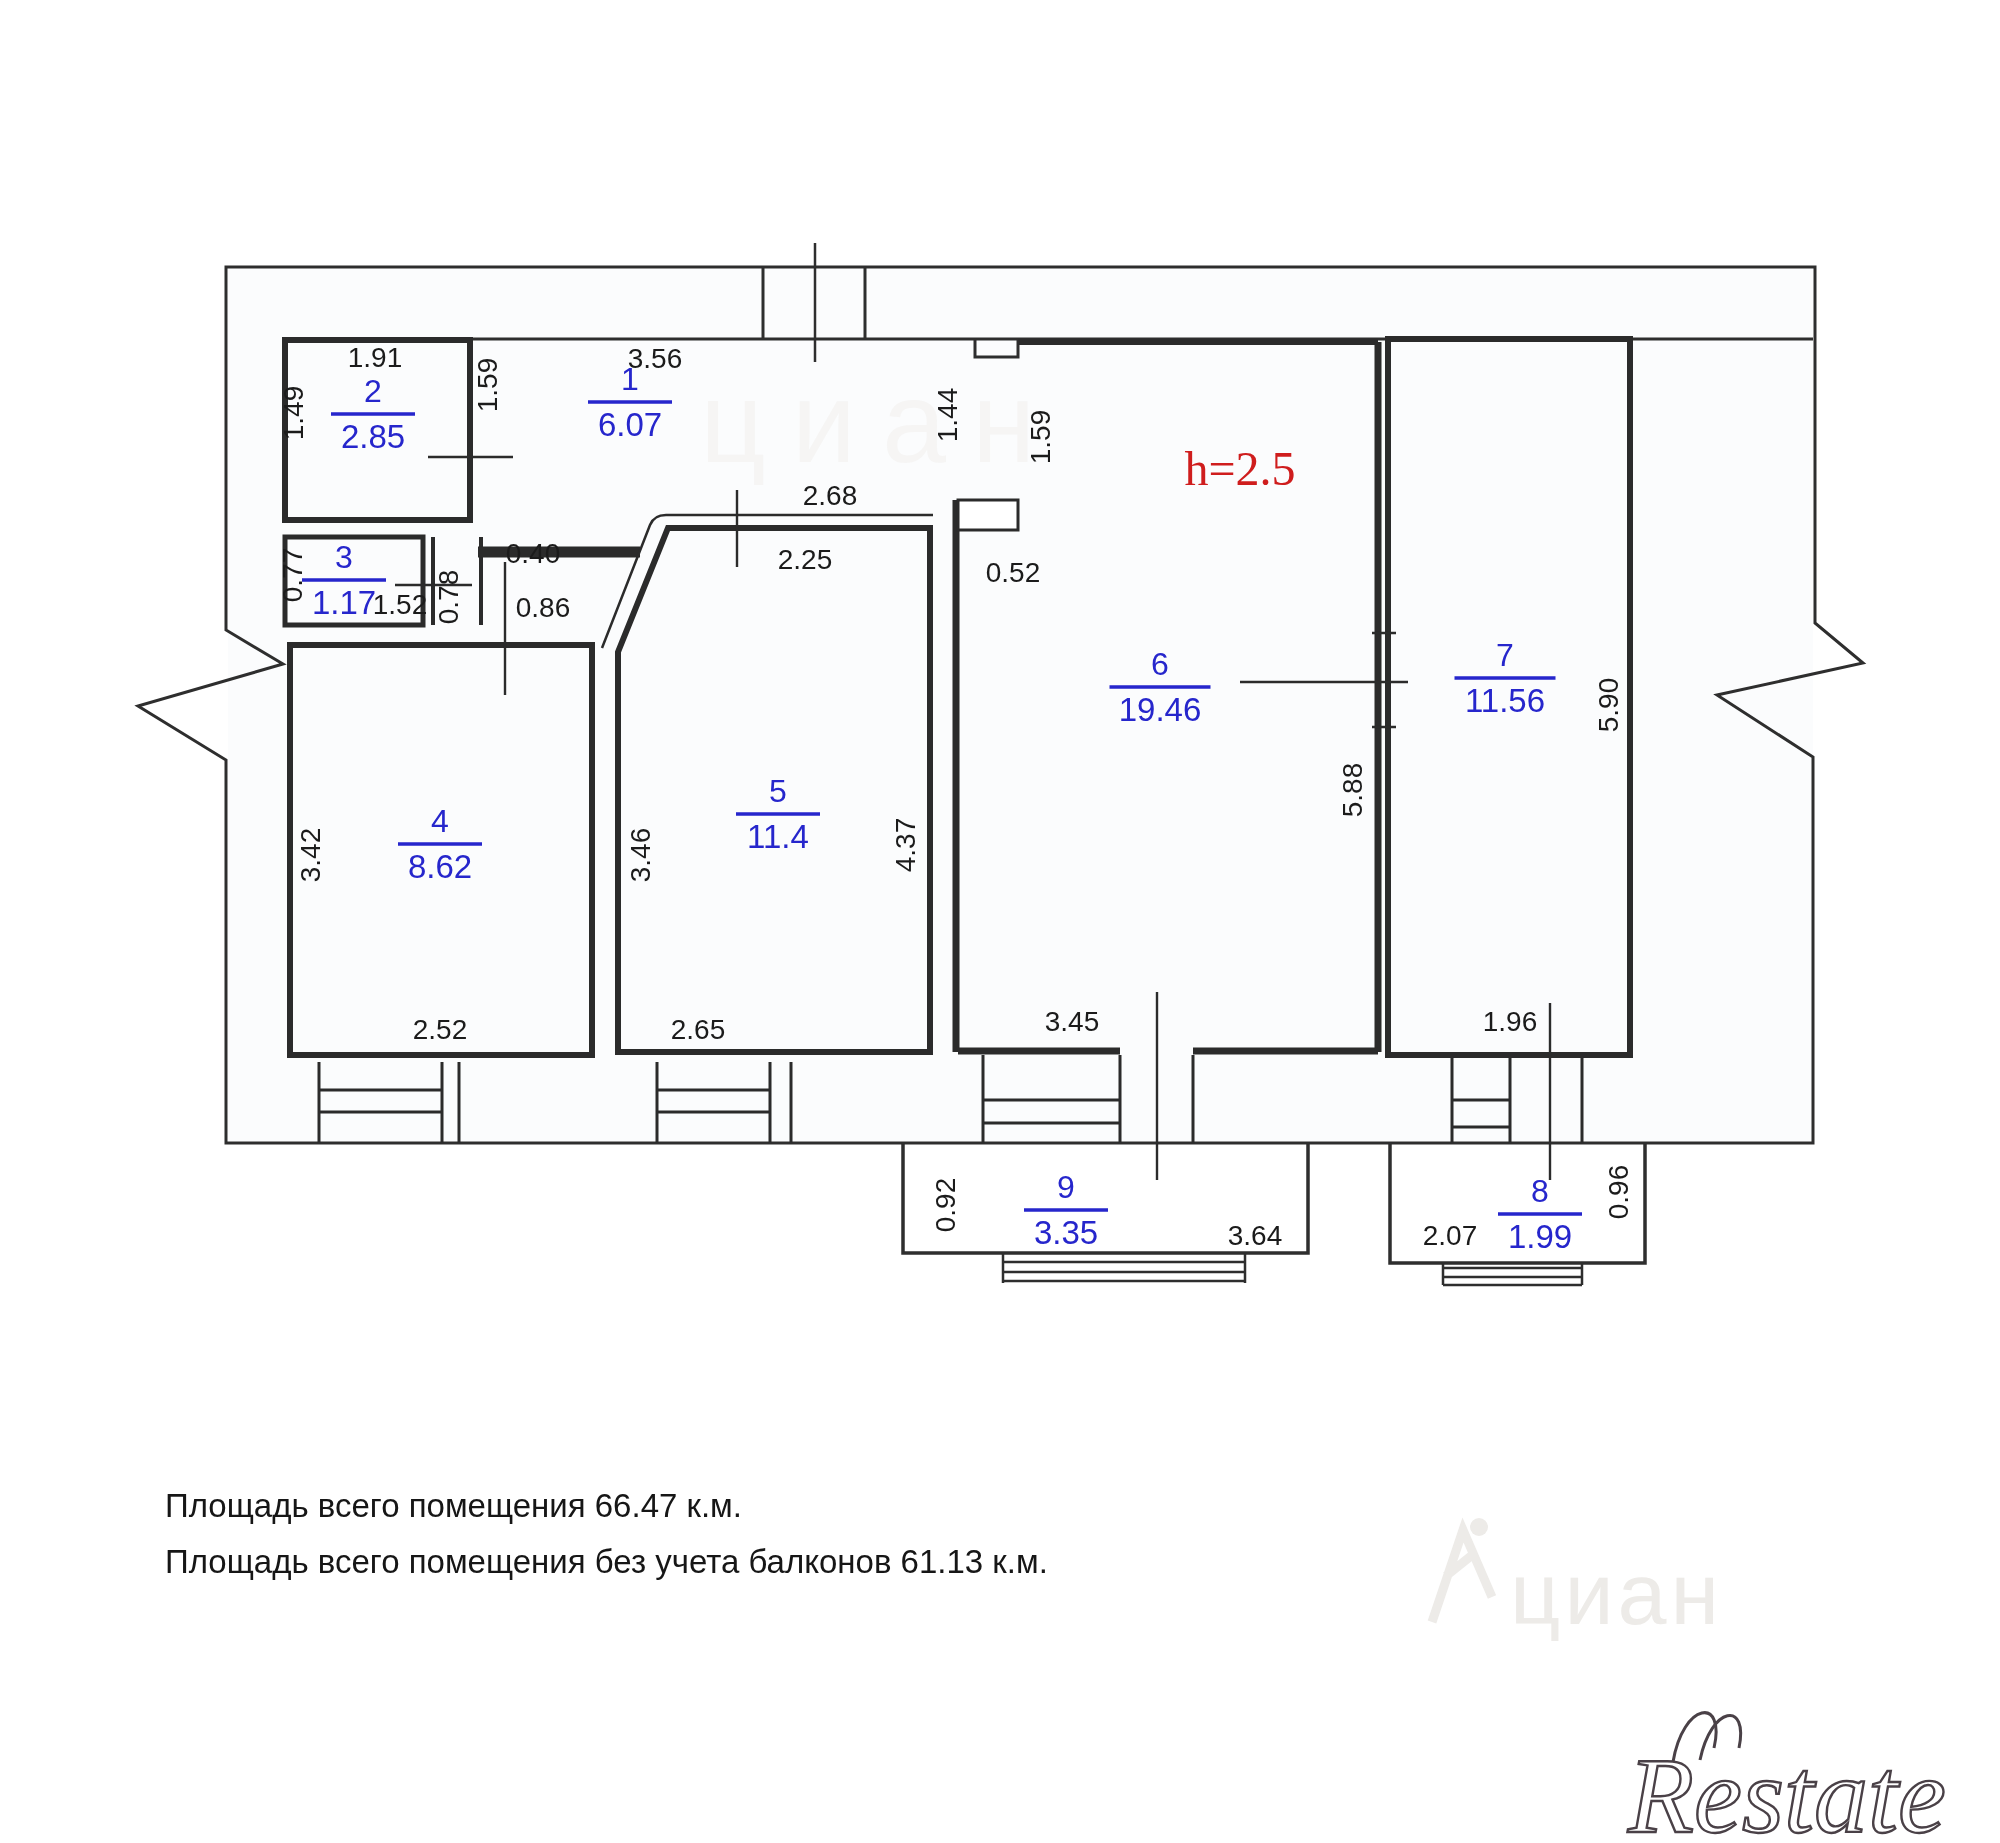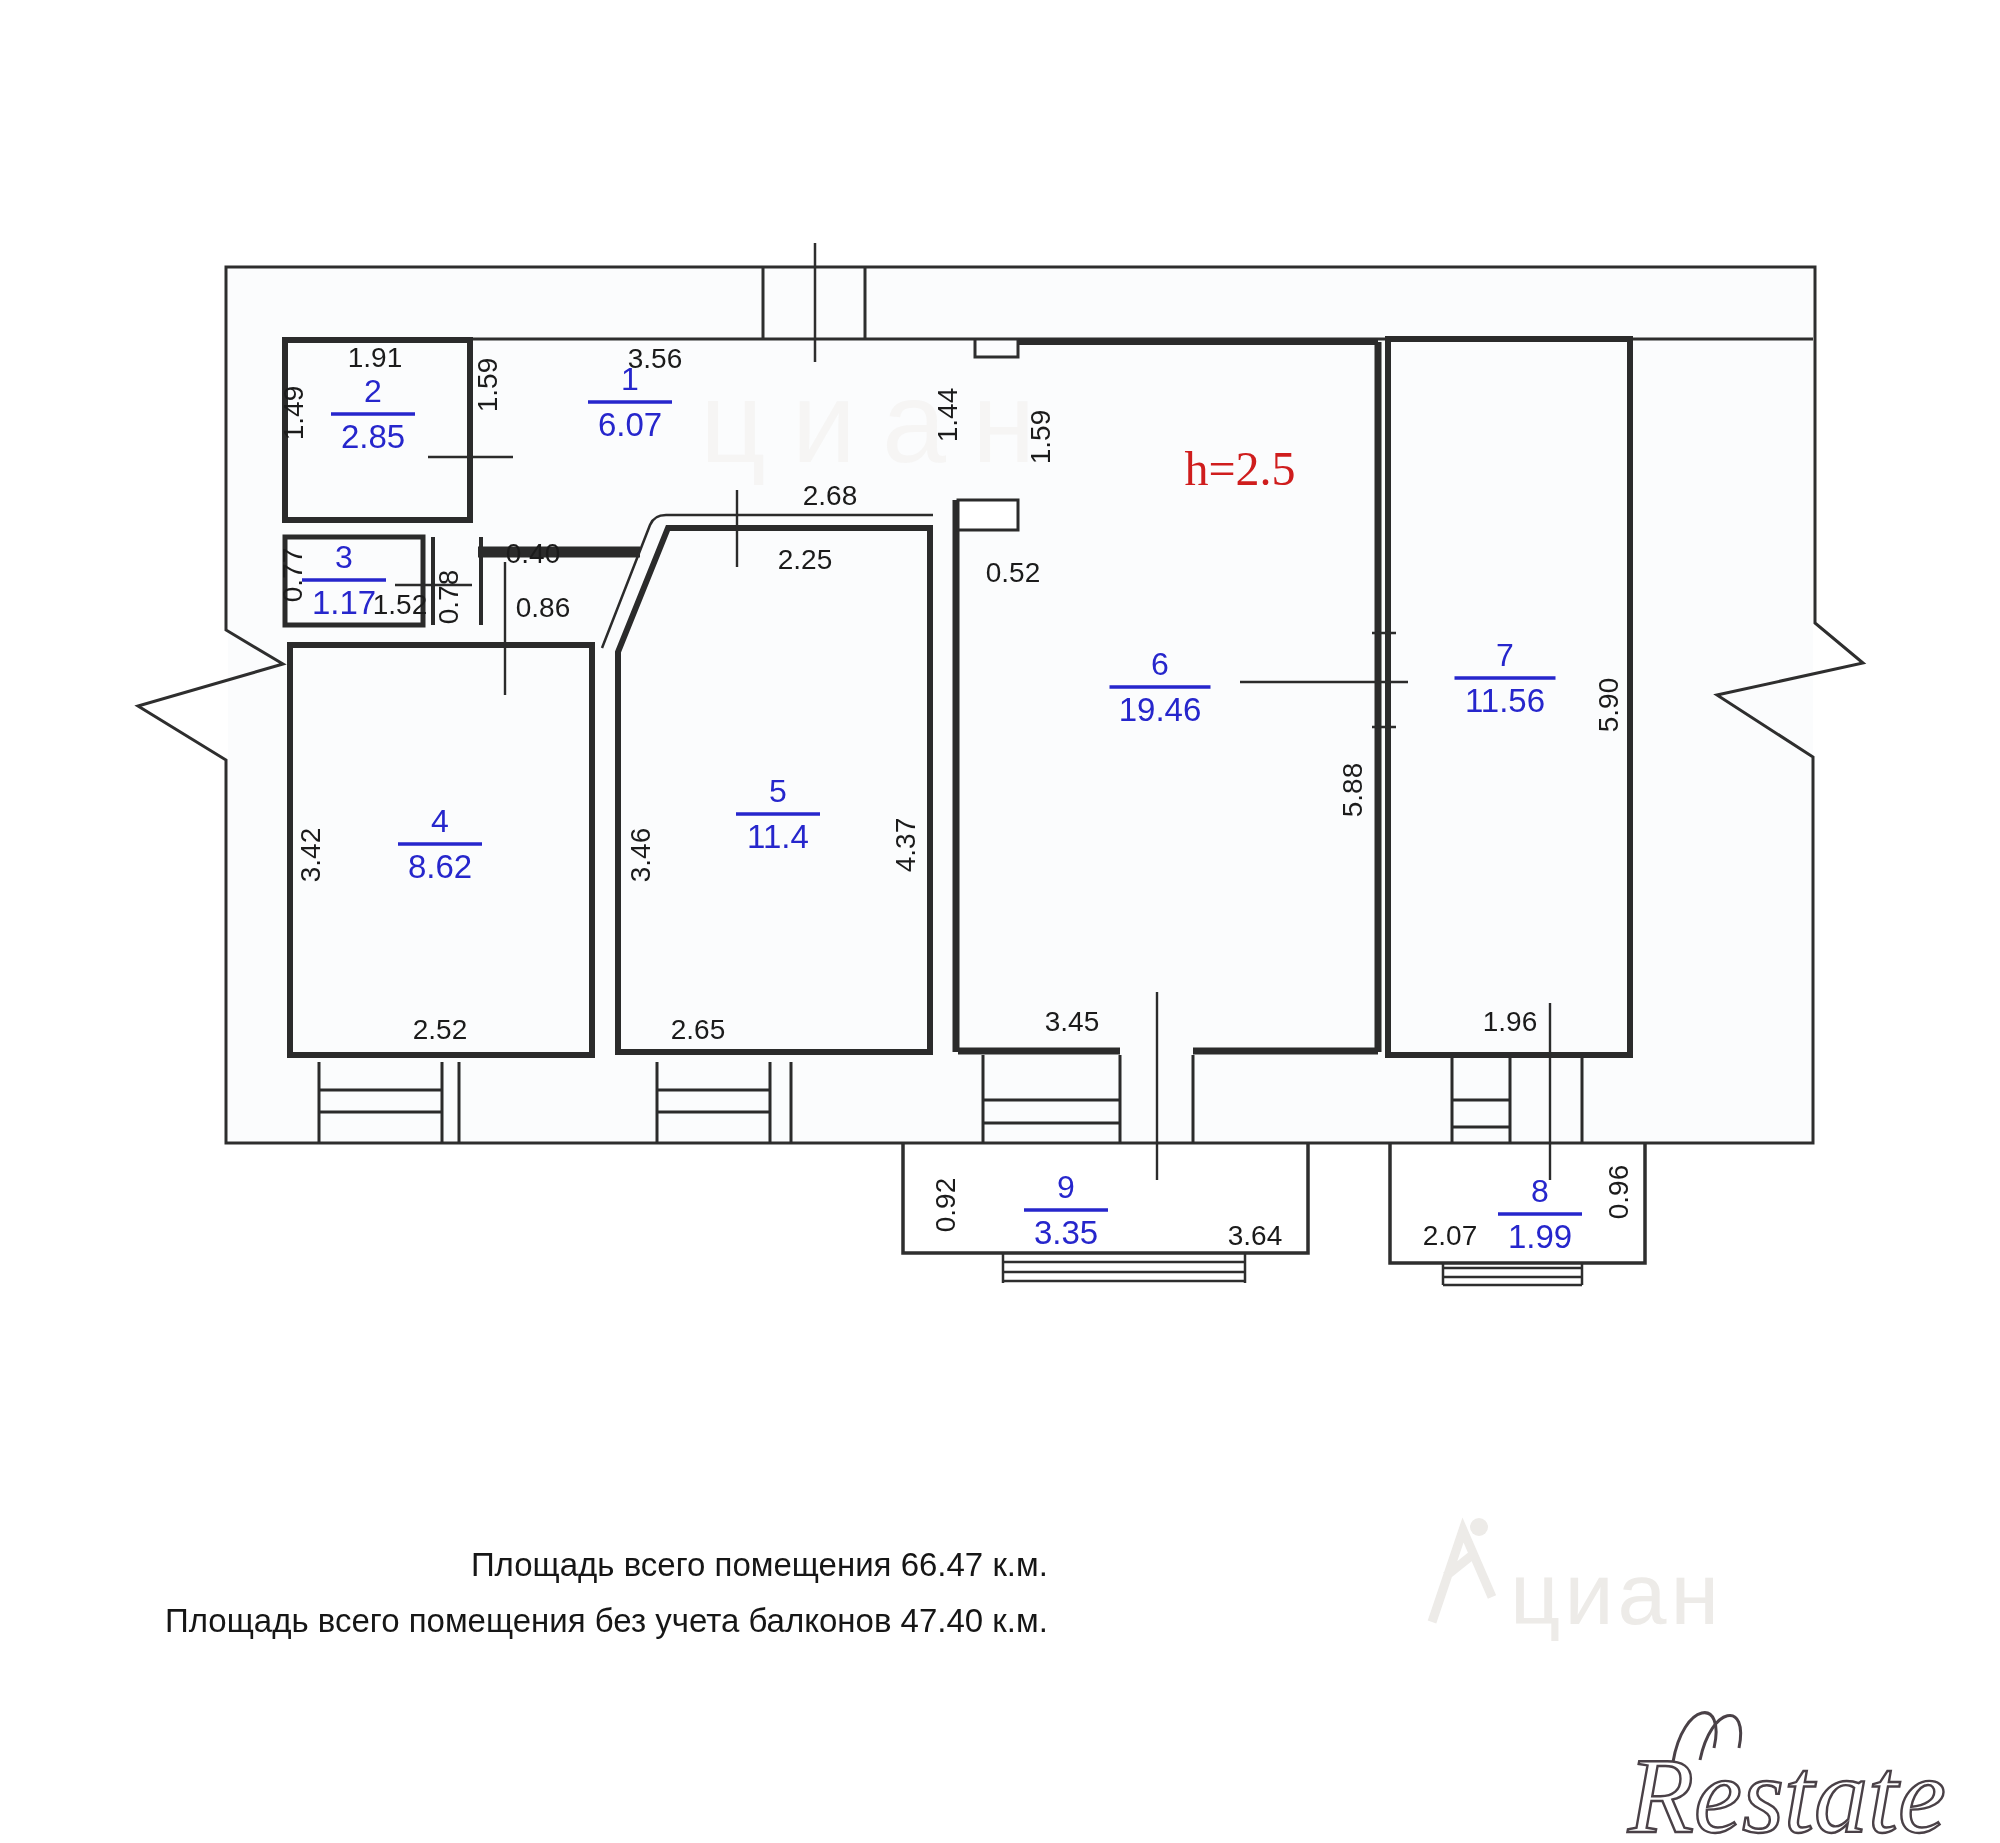--- a/index.html
+++ b/index.html
@@ -1,19 +1,19 @@
 <!DOCTYPE html>
 <html><head>
 <meta charset="utf-8">
 <style>
   html,body{margin:0;padding:0;background:#ffffff;}
   .page{position:relative;width:2000px;height:1843px;background:#ffffff;overflow:hidden;
         font-family:"Liberation Sans", sans-serif;}
   svg{position:absolute;left:0;top:0;}
-  .summary{position:absolute;left:165px;top:1545px;color:#161616;text-align:right;}
+  .summary{position:absolute;left:165px;top:1486px;color:#161616;}
   .summary p{margin:0 0 16px 0;font-size:33px;line-height:40px;font-family:"Liberation Sans",sans-serif;}
   .dim-text{fill:#1b1b1b;font-size:28px;font-family:"Liberation Sans",sans-serif;}
   .room-num,.room-area{fill:#2626cc;font-family:"Liberation Sans",sans-serif;}
   .room-num{font-size:32px;}
   .room-area{font-size:33px;}
   .height-note{fill:#cf1d1d;font-size:48px;font-family:"Liberation Serif",serif;}
   .wm-cian{fill:#edebe8;font-size:88px;letter-spacing:4px;font-family:"Liberation Sans",sans-serif;}
   .wm-cian-faint{fill:#f2f0ee;font-size:115px;letter-spacing:26px;font-family:"Liberation Sans",sans-serif;opacity:.55;}
   .wm-restate{stroke:#4a4147;stroke-width:2.4;fill:none;font-size:108px;font-style:italic;
               font-family:"Liberation Serif",serif;}
@@ -179,16 +179,16 @@
 
   <g>
     <path d="M 1673,1762 C 1683,1702 1726,1696 1714,1748" stroke="#4a4147" stroke-width="3" fill="none"></path>
     <path d="M 1700,1760 C 1711,1706 1749,1700 1739,1748" stroke="#4a4147" stroke-width="3" fill="none"></path>
     <text class="wm-restate" x="1628" y="1832">Restate</text>
   </g>
 </svg>
 
 <div class="summary">
   <p>Площадь всего помещения 66.47 к.м.</p>
-  <p>Площадь всего помещения без учета балконов 47.40 к.м.</p>
+  <p>Площадь всего помещения без учета балконов 61.13 к.м.</p>
 </div>
 
 </div>
 
 </body></html>

